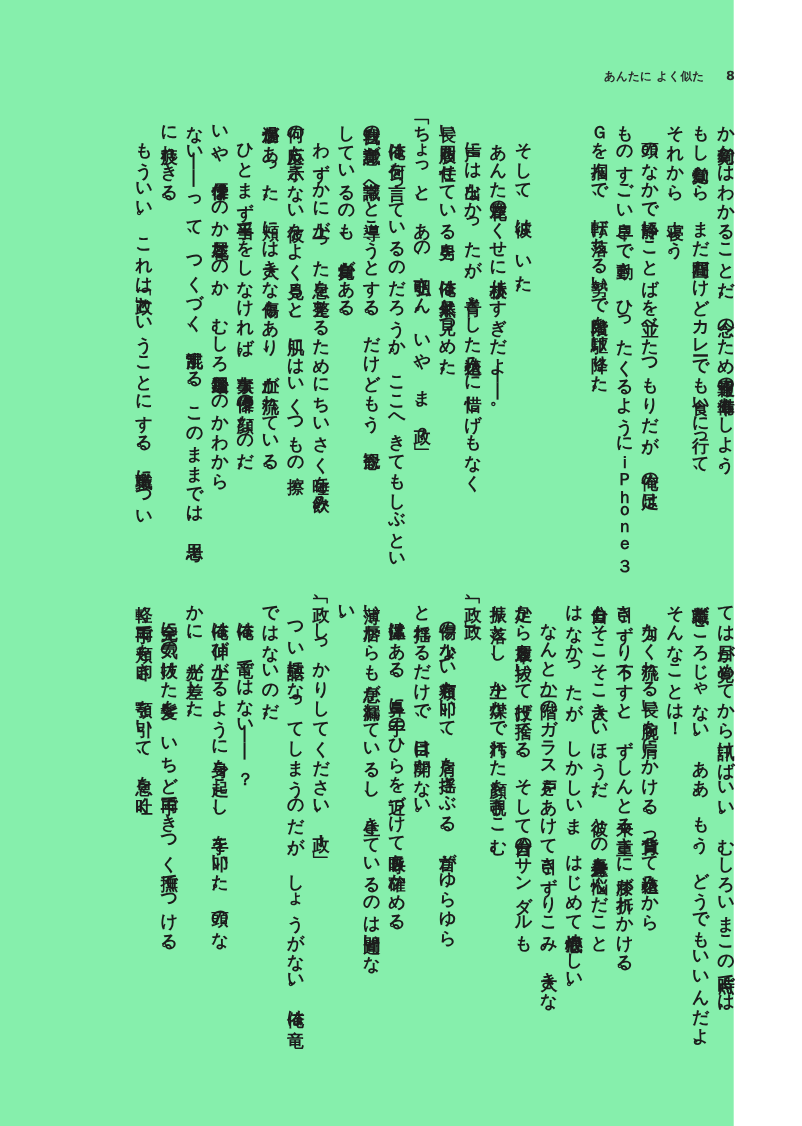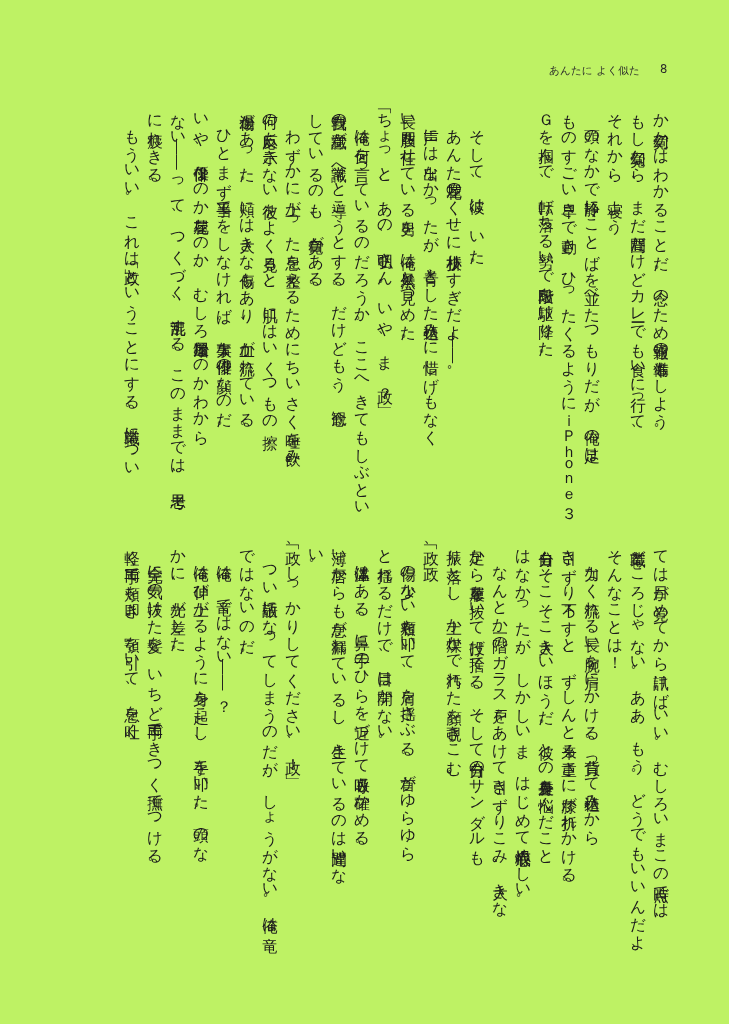--- a/index.html
+++ b/index.html
@@ -10,22 +10,23 @@
     body {
       width: 729px;
       height: 1024px;
       position: relative;
       overflow: hidden;
       color: #1c1c1c;
     }
     .page {
       position: absolute;
       left: 0; top: 0;
-      width: 729px; height: 1024px;
-      background: #bef264;
+      width: 667px; height: 1024px;
+      background: #86efac;
+      font-weight: bold;
     }
     .running-header {
       position: absolute;
       top: 63px;
       left: 549px;
       font-family: "DejaVu Sans", "Liberation Sans", sans-serif;
       font-size: 10.5px;
       line-height: 14px;
       color: #2a2a2a;
       white-space: nowrap;

